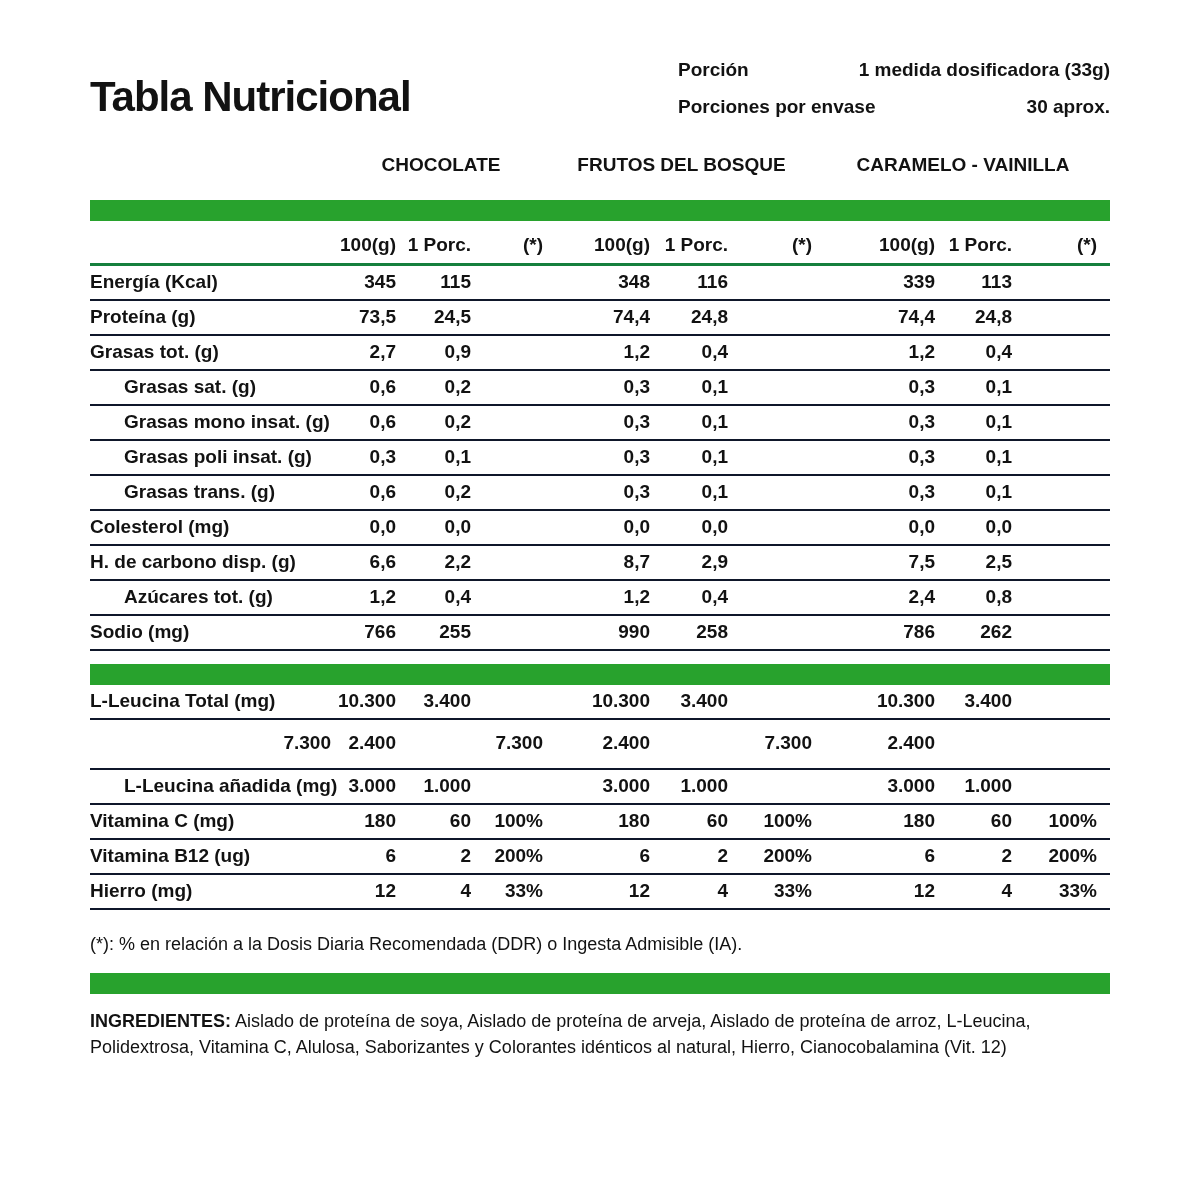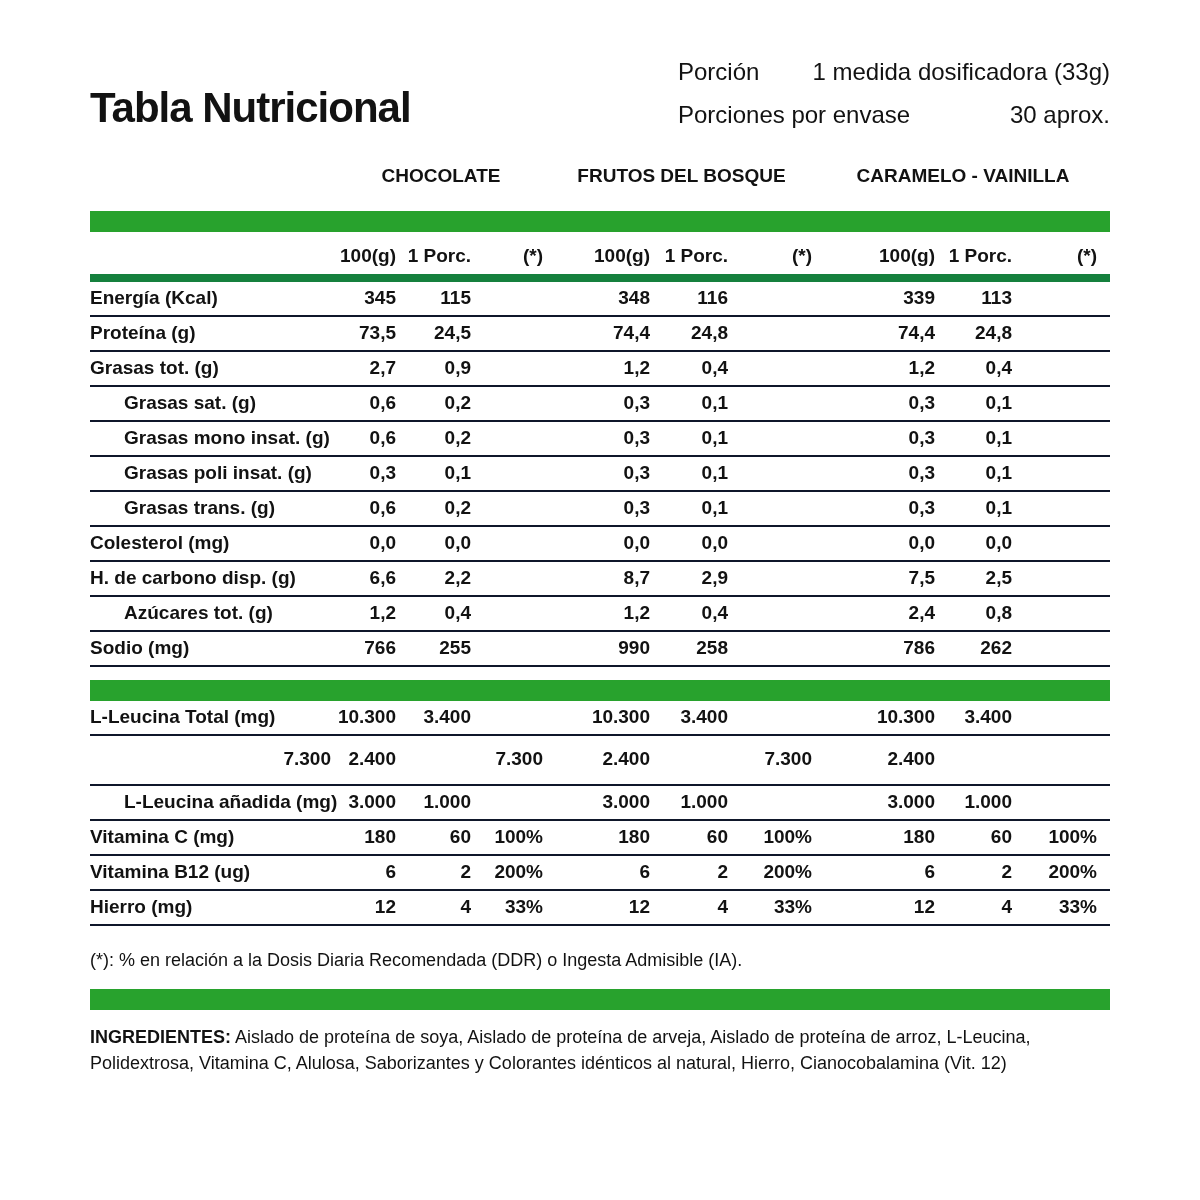--- a/index.html
+++ b/index.html
@@ -5,21 +5,21 @@
   html,body{margin:0;padding:0;background:#fff;}
   .page{
     width:1200px;height:1200px;box-sizing:border-box;
     padding:76px 90px 0 90px;background:#fff;
     font-family:"Liberation Sans","DejaVu Sans",sans-serif;
     color:#121212;
   }
   
   .hdr{display:flex;justify-content:space-between;align-items:flex-end;}
   .title{font-size:42px;font-weight:700;letter-spacing:-1px;margin:0;line-height:1;}
-  .serving-block{width:432px;font-size:24px;font-weight:400;margin-top:-18px;}
+  .serving-block{width:432px;font-size:19px;font-weight:700;margin-top:-18px;}
   .serving-row{display:flex;justify-content:space-between;margin-bottom:15px;}
   .serving-row:last-child{margin-bottom:0;}
   
   .grid{
     display:grid;
     grid-template-columns:245px 65px 75px 72px 107px 78px 84px 123px 77px 94px;
     align-items:center;
   }
   .cell{font-size:19px;font-weight:700;line-height:1.08;}
   .cell.label{text-align:left;white-space:nowrap;}
@@ -29,21 +29,21 @@
   .cell.num:last-child{padding-right:13px;}
   
   .flavors{margin-top:36px;}
   .flavor{grid-column:span 3;text-align:center;font-size:19px;font-weight:700;}
   
   .bar{height:21px;background:#28a22d;}
   .bar-top{margin-top:24px;}
   .bar-mid{margin-top:13px;}
   .bar-bottom{margin-top:18px;}
   
-  .subheader{padding:14px 0 7px 0;border-bottom:8px solid #15803d;}
+  .subheader{padding:14px 0 7px 0;border-bottom:3px solid #15803d;}
   .row{min-height:33px;border-bottom:2px solid #0f172a;}
   .row.tall{min-height:48px;}
   
   .footnote{margin:24px 0 0 0;font-size:18px;font-weight:400;}
   .ingredients{margin:14px 0 0 0;font-size:18px;font-weight:400;line-height:1.45;}
   .ingredients b{font-weight:700;}
 </style>
 </head>
 <body>
 

